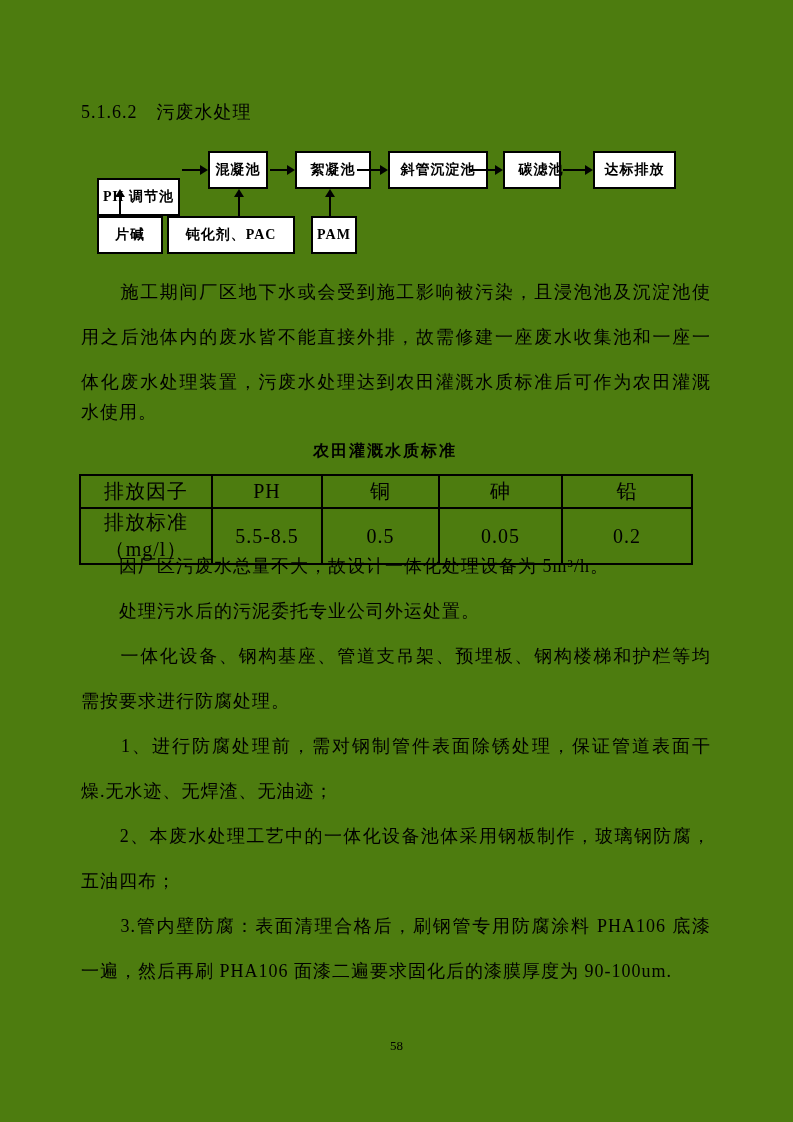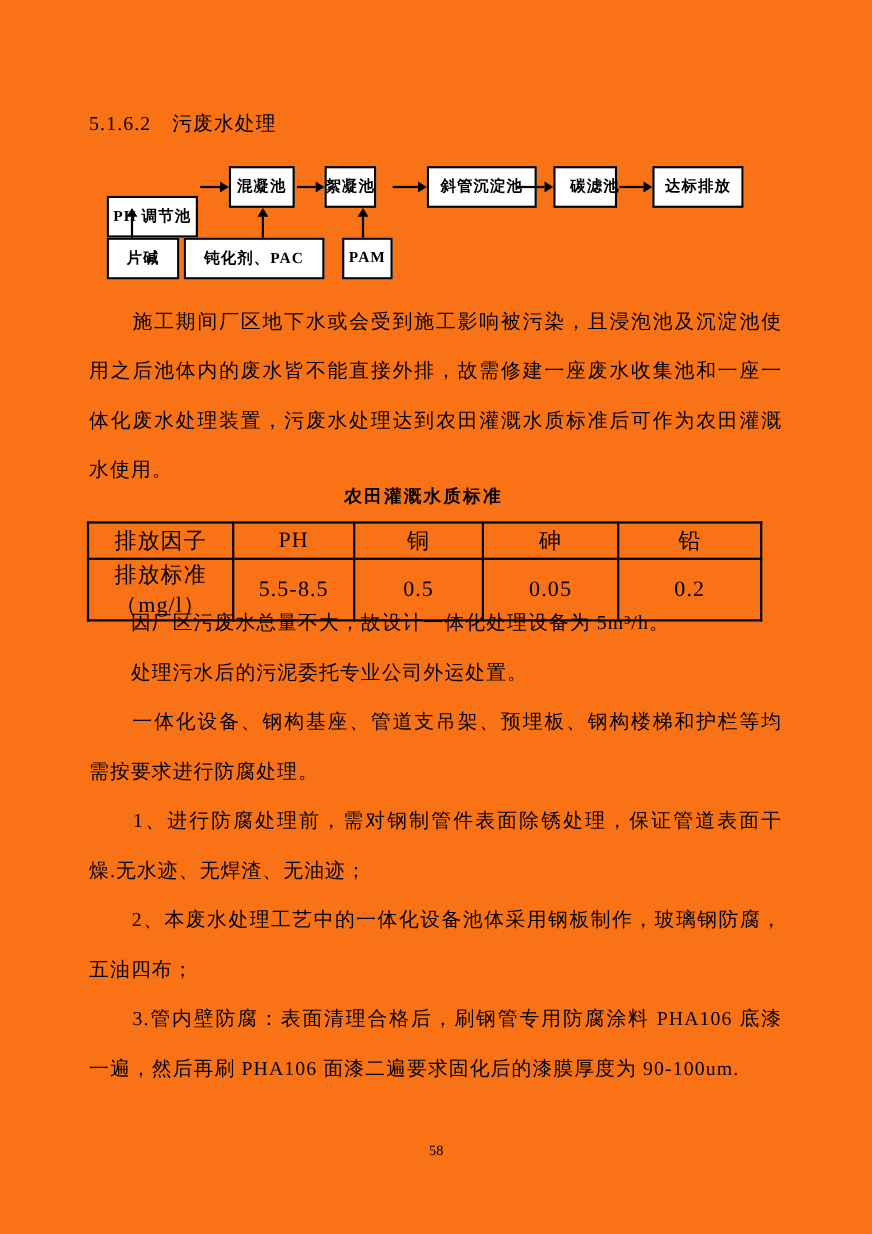--- a/index.html
+++ b/index.html
@@ -1,17 +1,17 @@
 <!DOCTYPE html>
 <html><head>
 <meta charset="utf-8">
 <style>
   html,body { margin:0; padding:0; background:#ffffff; }
   .page {
-    position:relative; width:793px; height:1122px; background:#f97316;
+    position:relative; width:793px; height:1122px; background:#4d7c0f;
     font-family:"Liberation Serif","DejaVu Serif",serif; color:#000;
     overflow:hidden;
   }
   .heading {
     position:absolute; left:81px; top:100px; margin:0;
     font-size:18px; font-weight:normal; letter-spacing:1px; white-space:nowrap;
   }
   
   .fbox {
     position:absolute; box-sizing:border-box; border:2px solid #000;
@@ -57,21 +57,21 @@
 <body>
 
 <div class="page">
 
   <h2 class="heading">5.1.6.2　污废水处理</h2>
 
   <div>
 
     <div class="fbox" style="left:97px;  top:151px; width:83px; height:38px;margin-top:27px;">PH 调节池</div>
     <div class="fbox" style="left:208px; top:151px; width:60px; height:38px;">混凝池</div>
-    <div class="fbox" style="left:295px; top:151px; width:47px; height:38px;">絮凝池</div>
+    <div class="fbox" style="left:295px; top:151px; width:76px; height:38px;">絮凝池</div>
     <div class="fbox" style="left:388px; top:151px; width:100px; height:38px;">斜管沉淀池</div>
     <div class="fbox" style="left:503px; top:151px; width:58px; height:38px;padding-left:18px;">碳滤池</div>
     <div class="fbox" style="left:593px; top:151px; width:83px; height:38px;">达标排放</div>
 
     <div class="harrow" style="left:182px; top:169px; width:18px;"></div>
     <div class="harrow" style="left:270px; top:169px; width:17px;"></div>
     <div class="harrow" style="left:357px; top:169px; width:23px;"></div>
     <div class="harrow" style="left:469px; top:169px; width:26px;"></div>
     <div class="harrow" style="left:563px; top:169px; width:22px;"></div>
 
@@ -80,21 +80,21 @@
     <div class="fbox" style="left:311px; top:216px; width:46px;  height:38px;">PAM</div>
 
     <div class="varrow" style="left:119px; top:197px; height:19px;"></div>
     <div class="varrow" style="left:238px; top:197px; height:19px;"></div>
     <div class="varrow" style="left:329px; top:197px; height:19px;"></div>
   </div>
 
   <div class="ln full" style="top:279px;">　　施工期间厂区地下水或会受到施工影响被污染，且浸泡池及沉淀池使</div>
   <div class="ln full" style="top:324px;">用之后池体内的废水皆不能直接外排，故需修建一座废水收集池和一座一</div>
   <div class="ln full" style="top:369px;">体化废水处理装置，污废水处理达到农田灌溉水质标准后可作为农田灌溉</div>
-  <div class="ln" style="top:414px;">水使用。</div>
+  <div class="ln" style="top:399px;">水使用。</div>
 
   <div class="tbl-caption">农田灌溉水质标准</div>
   <table class="std">
     <colgroup>
       <col style="width:132px">
         <col style="width:110px">
         <col style="width:117px">
         <col style="width:123px">
         <col style="width:130px">
     </colgroup>

